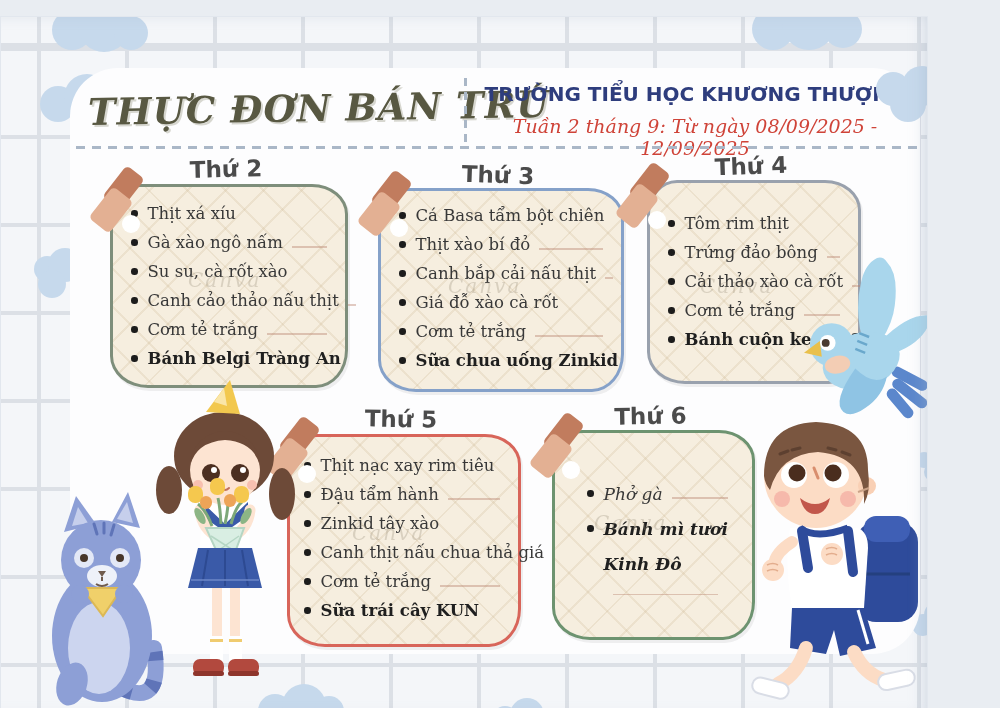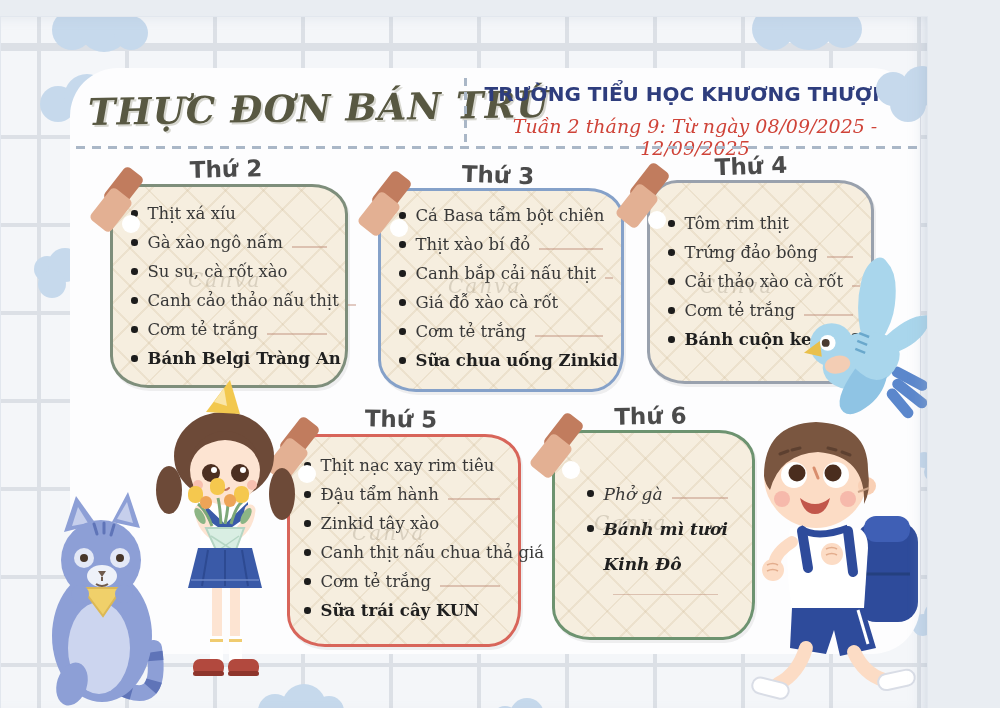--- a/index.html
+++ b/index.html
@@ -37,21 +37,21 @@
     font-family:"DejaVu Sans",sans-serif;font-weight:bold;font-size:23px;color:#4b4b4b;}
 
   .card{position:absolute;z-index:5;background-color:#f6eedf;
     border-radius:30px 36px 32px 38px/34px 30px 38px 32px;
     background-image:
       repeating-linear-gradient(45deg, rgba(202,180,142,.22) 0 2px, transparent 2px 27px),
       repeating-linear-gradient(135deg, rgba(202,180,142,.22) 0 2px, transparent 2px 27px);
     box-shadow:2px 3px 0 rgba(110,110,110,.10);}
   .card.mon{border:3px solid #7e8e7b;}
   .card.tue{border:3px solid #85a1c9;}
-  .card.wed{border:3px solid #99a1ad;padding-left:13px;}
+  .card.wed{border:3px solid #99a1ad;}
   .card.thu{border:3px solid #d8655a;}
   .card.fri{border:3px solid #6d9370;}
 
   .menu{position:absolute;margin:0;padding:0;list-style:none;left:12px;right:8px;top:12px;}
   .menu li{display:flex;align-items:center;height:29px;font-size:16.5px;color:#383838;white-space:nowrap;}
   .menu li::before{content:"";flex:none;width:6.5px;height:6.5px;border-radius:50%;background:#1c1c1c;margin:0 10px 0 6px;}
   .menu li.b{font-weight:bold;color:#1f1f1f;}
   .menu li .rl{flex:1;height:1.5px;background:rgba(182,126,106,.40);margin:9px 10px 0 9px;min-width:8px;}
   .menu li.nb::before{background:transparent;}
   .card.fri .menu li{height:35px;font-size:17px;font-style:italic;}

